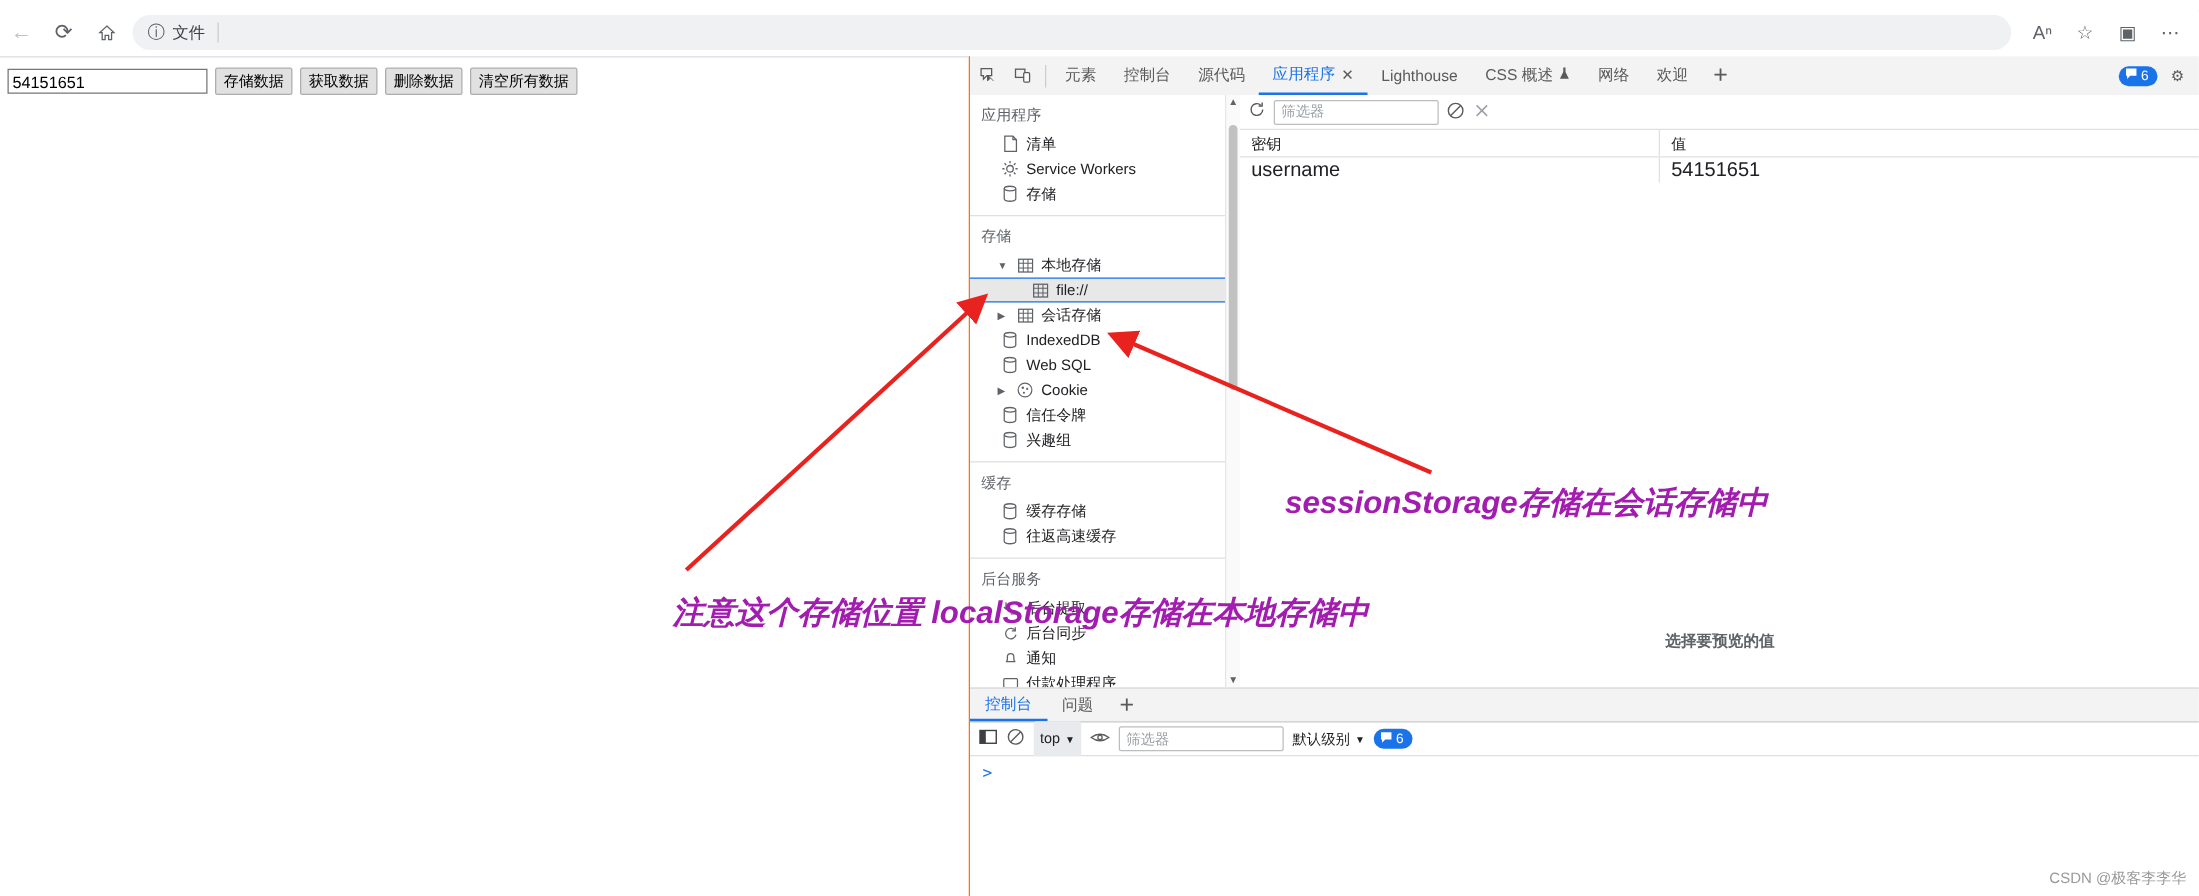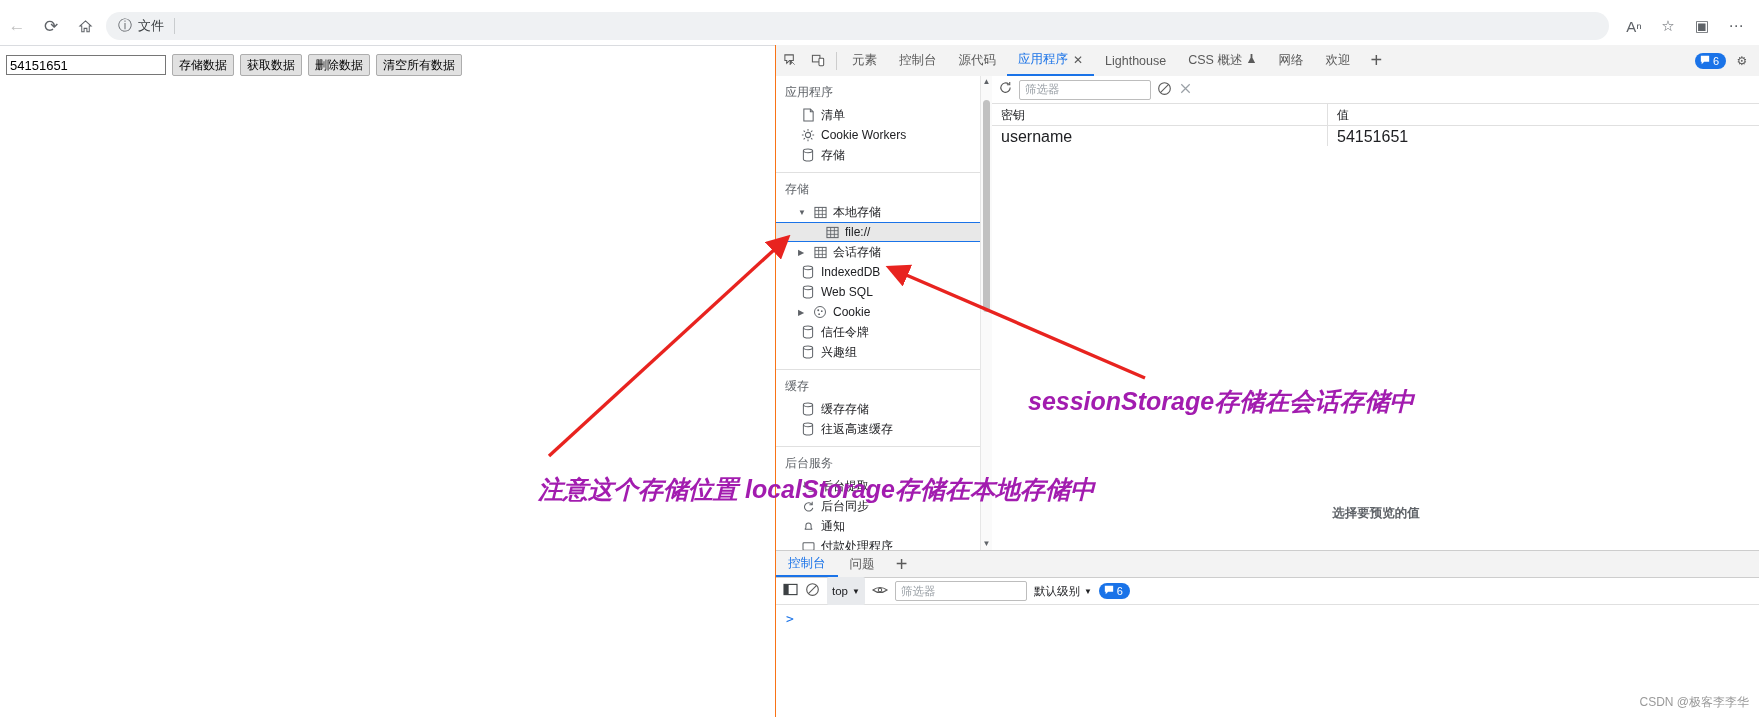--- a/index.html
+++ b/index.html
@@ -227,21 +227,21 @@
           </span>
           <span class="tlabel">清单</span>
         </div>
         <div class="trow ind1">
           <span class="ticon">
             <svg width="14" height="14" viewBox="0 0 16 16">
                 <circle cx="8" cy="8" r="3" fill="none" stroke="#5f6368" stroke-width="1.2"></circle>
                 <path d="M8 1 v2 M8 13 v2 M1 8 h2 M13 8 h2 M3 3 l1.5 1.5 M11.5 11.5 L13 13 M13 3 l-1.5 1.5 M4.5 11.5 L3 13" stroke="#5f6368" stroke-width="1.2"></path>
               </svg>
           </span>
-          <span class="tlabel">Cookie Workers</span>
+          <span class="tlabel">Service Workers</span>
         </div>
         <div class="trow ind1">
           <span class="ticon">
             <svg width="12" height="14" viewBox="0 0 13 15">
                 <ellipse cx="6.5" cy="3" rx="5" ry="2" fill="none" stroke="#5f6368" stroke-width="1.1"></ellipse>
                 <path d="M1.5 3 v9 a5 2 0 0 0 10 0 v-9" fill="none" stroke="#5f6368" stroke-width="1.1"></path>
               </svg>
           </span>
           <span class="tlabel">存储</span>
         </div>

